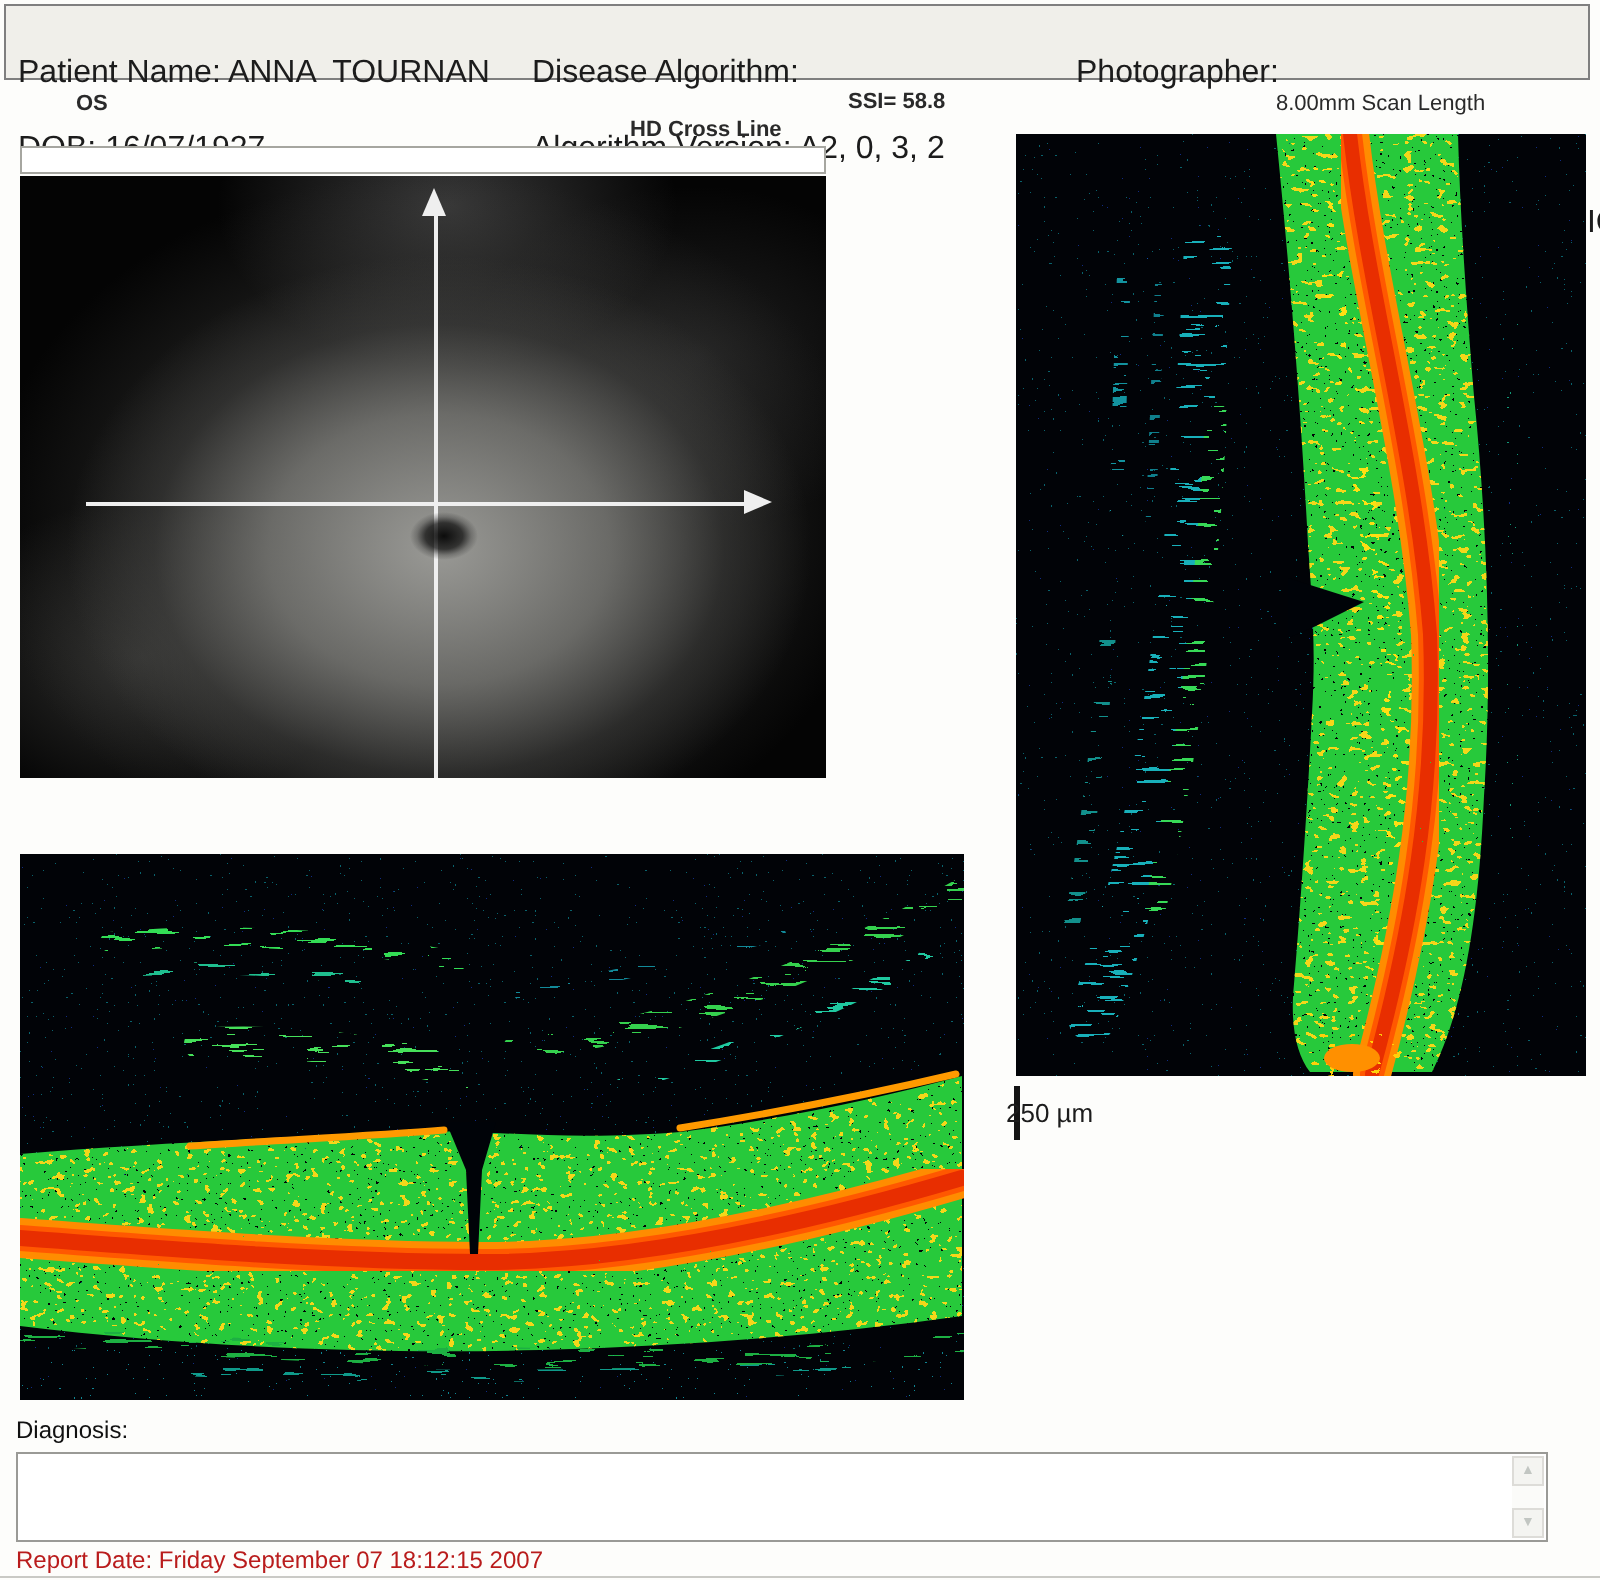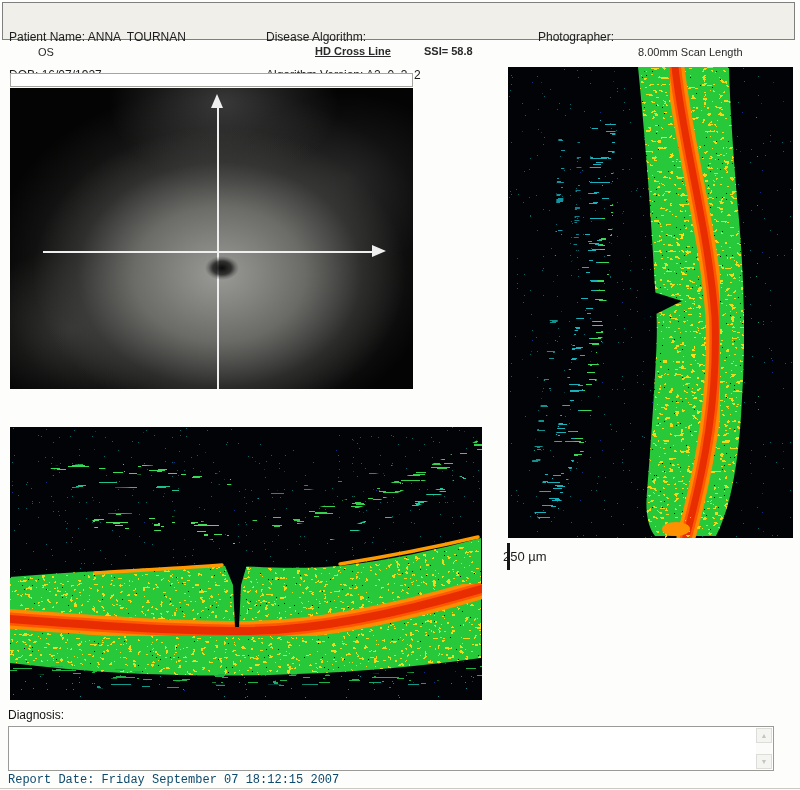--- a/index.html
+++ b/index.html
@@ -1,26 +1,26 @@
 <!DOCTYPE html>
 <html><head>
 <meta charset="utf-8">
 <style>
   html,body{margin:0;padding:0;background:#fdfdfb;}
   .page{position:relative;width:800px;height:790px;background:#fdfdfb;overflow:hidden;
         font-family:"Liberation Sans","DejaVu Sans",sans-serif;color:#1c1c1c;}
   
   .hdr{position:absolute;left:2px;top:2px;width:793px;height:38px;background:#f0efea;
-       border:1px solid #7f7f7f;box-sizing:border-box;font-size:12px;line-height:12.5px;}
+       border:1px solid #7f7f7f;box-sizing:border-box;font-size:16px;line-height:12.5px;}
   .hdr .col{position:absolute;top:3px;white-space:pre;}
   .hdr .c1{left:6px;} .hdr .c2{left:263px;} .hdr .c3{left:535px;}
   
   .sbar span{position:absolute;font-size:11px;color:#2a2a2a;}
-  .eye{left:38px;top:46px;color:#3a3a3a;}
-  .scantitle{left:315px;top:45px;font-weight:bold;font-size:12px;color:#111;text-decoration:underline;}
+  .eye{left:38px;top:46px;color:#3a3a3a;font-weight:bold;}
+  .scantitle{left:315px;top:59px;font-weight:bold;font-size:12px;color:#111;}
   .ssi{left:424px;top:45px;font-weight:bold;font-size:12px;color:#111;}
   .scanlen{left:638px;top:46px;text-align:center;}
   
   .topbox{position:absolute;left:10px;top:73px;width:403px;height:14px;background:#ffffff;
           border:1px solid #a6a6a0;box-sizing:border-box;}
   .fundus{position:absolute;left:10px;top:88px;width:403px;height:301px;overflow:hidden;
     background:
       radial-gradient(190px 150px at 52% 62%, rgba(158,158,154,.95) 0%, rgba(128,128,124,.75) 45%, rgba(72,72,70,.42) 75%, rgba(0,0,0,0) 98%),
       radial-gradient(235px 185px at 51% 58%, rgba(112,112,110,.55) 0%, rgba(62,62,60,.3) 70%, rgba(0,0,0,0) 95%),
       radial-gradient(135px 95px at 53% 5%, rgba(98,98,98,.55) 0%, rgba(0,0,0,0) 85%),
@@ -43,21 +43,21 @@
   .scalebar-label{position:absolute;left:503px;top:549px;font-size:13px;color:#1c1c1c;}
   
   .diag-label{position:absolute;left:8px;top:708px;font-size:12px;font-weight:normal;color:#111;}
   .diag-box{position:absolute;left:8px;top:726px;width:766px;height:45px;background:#ffffff;
             border:1px solid #9a9a96;box-sizing:border-box;}
   .diag-input{position:absolute;left:2px;top:2px;right:19px;bottom:2px;font-size:11px;outline:none;}
   .sb{position:absolute;right:1px;top:1px;width:16px;bottom:1px;background:#fbfbf9;}
   .sb-btn{position:absolute;left:0;width:16px;height:15px;background:#f4f4f1;border:1px solid #dddcd8;
           box-sizing:border-box;color:#c2c6c2;font-size:7px;text-align:center;line-height:13px;}
   .sb-up{top:0;} .sb-dn{bottom:0;}
-  .report-date{position:absolute;left:8px;top:773px;font-size:12px;color:#0c4a6e;font-family:Liberation Mono, monospace;}
+  .report-date{position:absolute;left:8px;top:773px;font-size:12px;color:#b91c1c;}
   .bottom-line{position:absolute;left:0;top:788px;width:800px;height:1px;background:#c9c9c4;}
 </style>
 </head>
 <body>
 
 <div class="page">
 
   <div class="hdr">
     <div class="col c1">
       <div>Patient Name: ANNA  TOURNAN</div>

